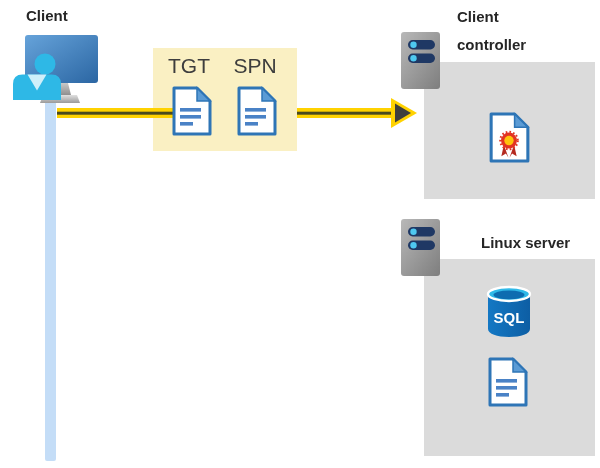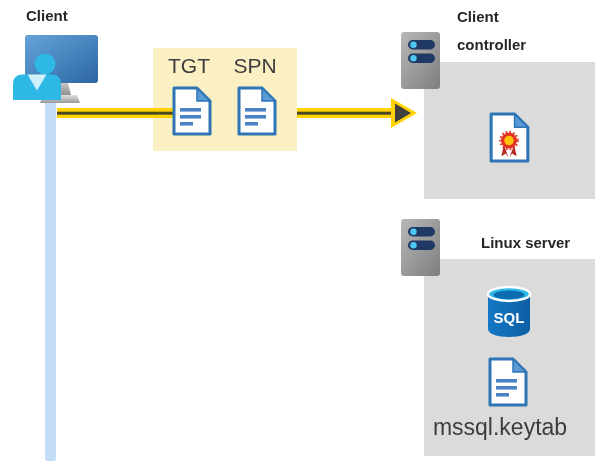--- a/index.html
+++ b/index.html
@@ -154,15 +154,14 @@
   </svg>
 
   <svg class="abs" style="left:488px;top:357px;" width="40" height="50" viewBox="0 0 40 50">
     <path d="M2 2 H25 L38 15 V48 H2 Z" fill="#FFFFFF" stroke="#2E75B6" stroke-width="3" stroke-linejoin="round"></path>
     <path d="M25 2 L25 15 L38 15 Z" fill="#5B9BD5" stroke="#2E75B6" stroke-width="1.5"></path>
     <rect x="8" y="22" width="21" height="3.6" fill="#4A82C6"></rect>
     <rect x="8" y="29" width="21" height="3.6" fill="#4A82C6"></rect>
     <rect x="8" y="36" width="13" height="3.6" fill="#4A82C6"></rect>
   </svg>
 
-  <div class="abs file-label" style="left:420px;top:414px;width:160px;">mssql.keytab</div>
 
 </div>
 
 </body></html>

